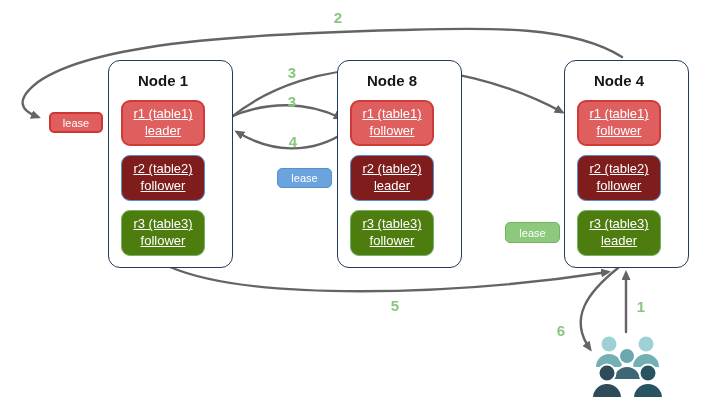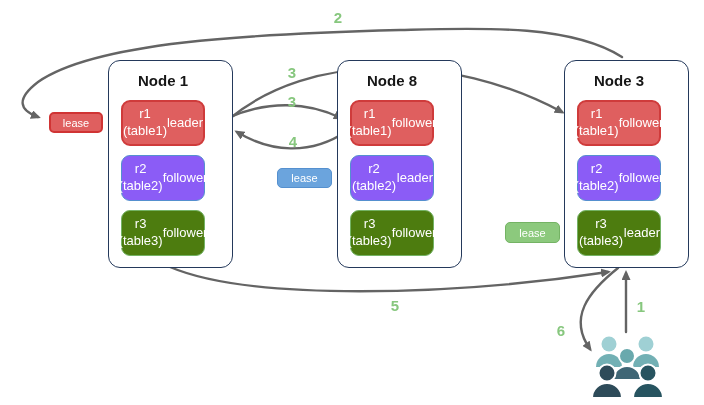--- a/index.html
+++ b/index.html
@@ -3,25 +3,25 @@
 <meta charset="utf-8">
 <style>
   html,body{margin:0;padding:0;background:#fff;}
   .stage{position:relative;width:704px;height:405px;background:#ffffff;overflow:hidden;
          font-family:"Liberation Sans", sans-serif;}
   svg.arrows{position:absolute;left:0;top:0;width:704px;height:405px;pointer-events:none;}
   .node{position:absolute;width:125px;height:208px;background:#fff;border:1.6px solid #24395b;
         border-radius:12px;box-sizing:border-box;padding:10px 27px 0 12px;}
   .node-title{text-align:center;font-weight:bold;font-size:15px;color:#161616;height:20px;
               line-height:20px;margin:0 0 9px 0;}
-  .replica{height:46px;border-radius:9px;display:flex;flex-direction:row;align-items:center;
+  .replica{height:46px;border-radius:9px;display:flex;flex-direction:column;align-items:center;
            justify-content:center;color:#fff;font-size:13px;line-height:1.28;box-sizing:border-box;
-           margin-bottom:9px;text-align:center;}
+           margin-bottom:9px;text-align:center;text-decoration:underline;}
   .replica.red{background:#df5f5f;border:2px solid #cf3b3b;}
-  .replica.blue{background:#8b5cf6;border:1.5px solid #5590cf;}
+  .replica.blue{background:#7f1d1d;border:1.5px solid #5590cf;}
   .replica.green{background:#4d7c0f;border:1.5px solid #74b364;}
   .lease{position:absolute;color:#fff;font-size:11px;display:flex;align-items:center;
          justify-content:center;border-radius:5px;box-sizing:border-box;text-align:right;}
   .lease.red{left:49px;top:112px;width:54px;height:21px;background:#df5f5f;border:2px solid #d03434;}
   .lease.blue{left:277px;top:168px;width:55px;height:20px;background:#6ba4dd;border:1.5px solid #5590cf;}
   .lease.green{left:505px;top:222px;width:55px;height:21px;background:#8cc97d;border:1.5px solid #74b364;}
   .step{position:absolute;color:#87c77e;font-weight:bold;font-size:15px;
         transform:translate(-50%,-50%);}
   .users{position:absolute;left:586px;top:333px;}
 </style>
@@ -73,21 +73,21 @@
       <span>r2 (table2)</span>
       <span>leader</span>
     </div>
     <div class="replica green">
       <span>r3 (table3)</span>
       <span>follower</span>
     </div>
   </div>
 
   <div class="node" style="left:564px;top:60px;">
-    <div class="node-title">Node 3</div>
+    <div class="node-title">Node 4</div>
     <div class="replica red">
       <span>r1 (table1)</span>
       <span>follower</span>
     </div>
     <div class="replica blue">
       <span>r2 (table2)</span>
       <span>follower</span>
     </div>
     <div class="replica green">
       <span>r3 (table3)</span>

